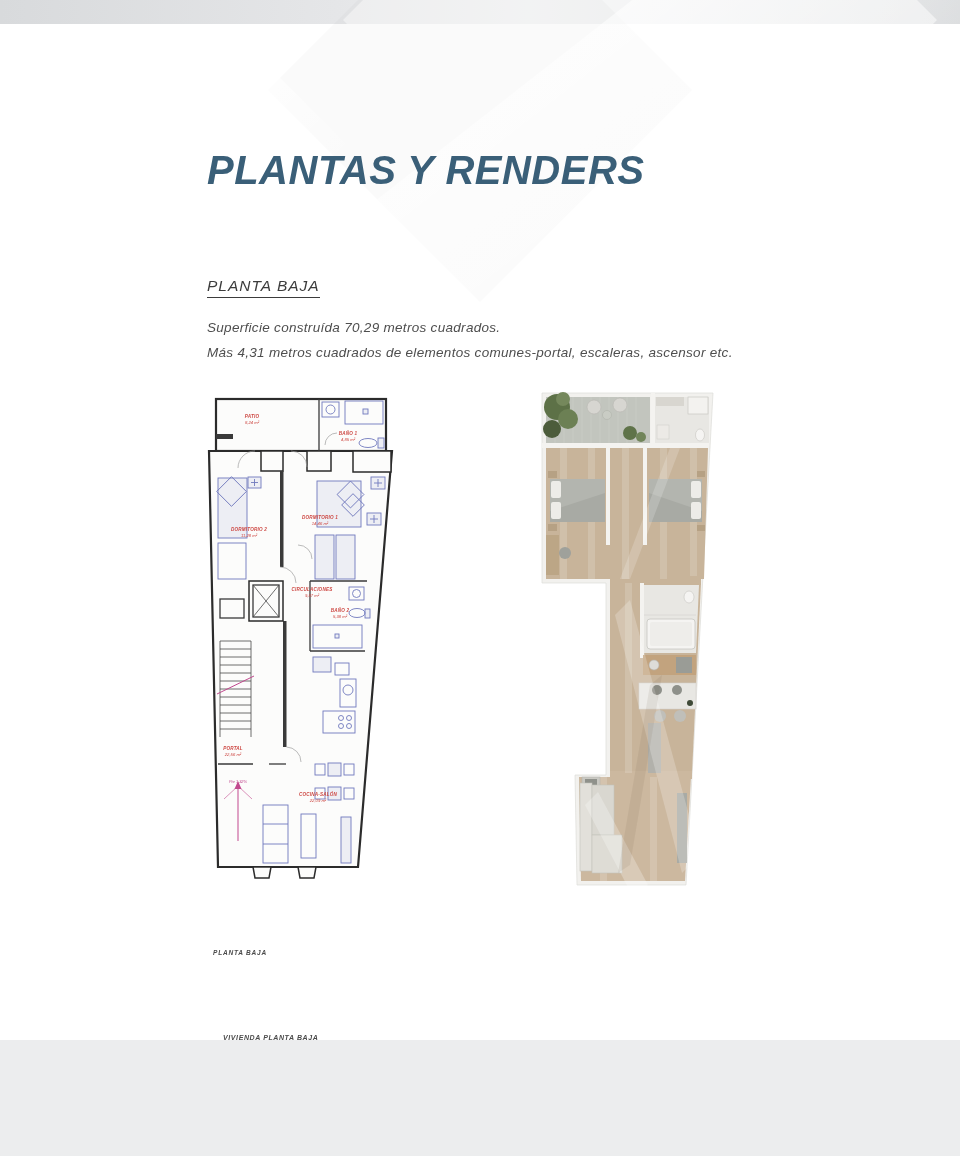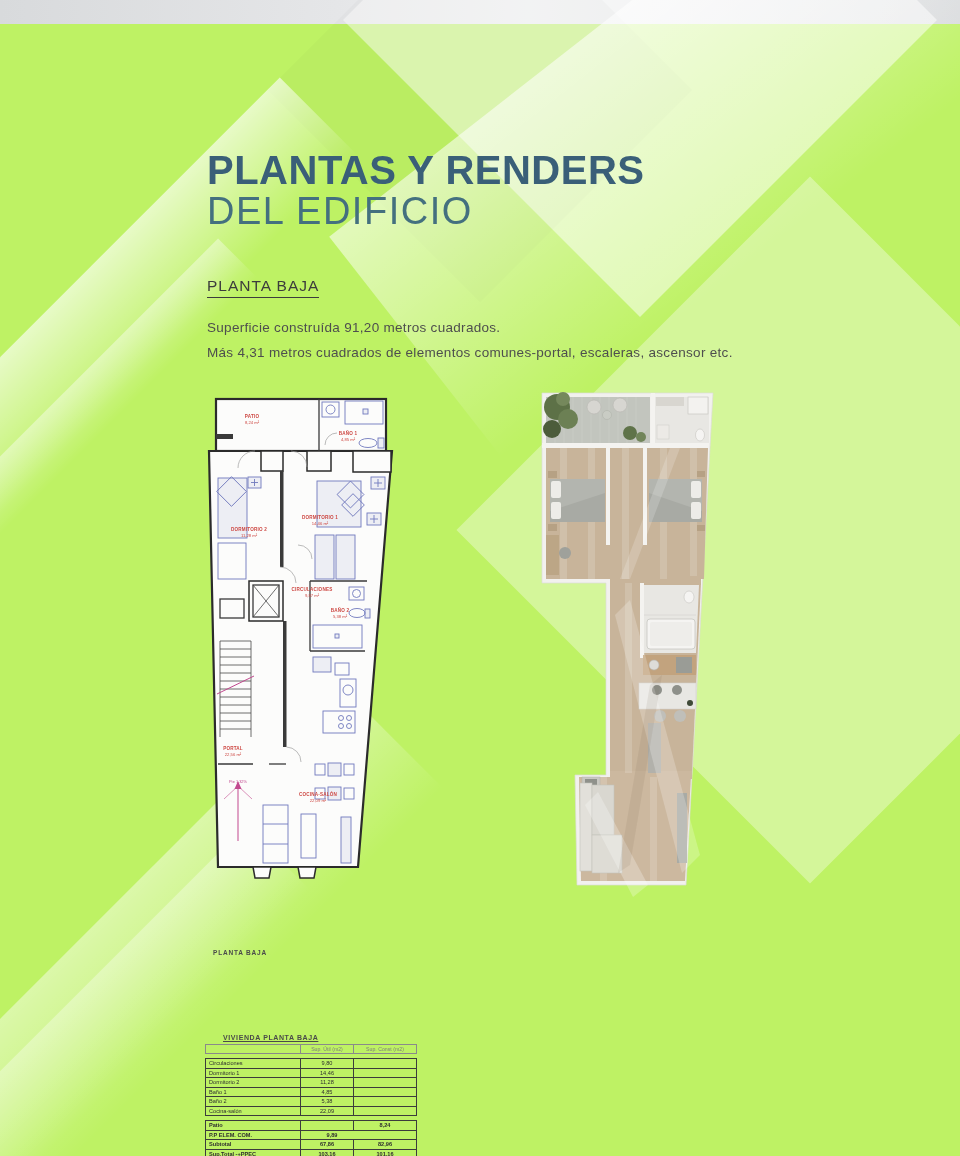--- a/index.html
+++ b/index.html
@@ -1,17 +1,17 @@
 <!DOCTYPE html>
 <html><head>
 <meta charset="utf-8">
 <style>
   html,body{margin:0;padding:0;}
   body{font-family:"Liberation Sans", sans-serif; background:#ecedee;}
-  .page{position:relative;width:960px;height:1156px;overflow:hidden;background:#bef264;}
+  .page{position:relative;width:960px;height:1040px;overflow:hidden;background:#ffffff;font-style:italic;}
 
   
   .deco{position:absolute;pointer-events:none;}
   .deco-top-band{top:0;left:0;width:960px;height:24px;
     background:linear-gradient(90deg,#d8dadc 0%,#e5e6e8 35%,#eff0f1 55%,#d8dadc 100%);}
   .ribbon{background:linear-gradient(to bottom, rgba(255,255,255,0.75), rgba(255,255,255,0));}
   .r1{width:900px;height:280px;right:-260px;top:-70px;transform:rotate(-38deg);opacity:.75;}
   .r2{width:760px;height:110px;left:-330px;top:330px;transform:rotate(-45deg);opacity:.85;}
   .r3{width:700px;height:55px;left:-360px;top:478px;transform:rotate(-45deg);opacity:.55;}
   .r4{width:820px;height:150px;left:-310px;top:950px;transform:rotate(-45deg);opacity:.6;}
@@ -80,23 +80,22 @@
   <div class="deco chev1"></div>
   <div class="deco chev2"></div>
   <div class="deco chev3"></div>
   <div class="deco ribbon r1"></div>
   <div class="deco ribbon r2"></div>
   <div class="deco ribbon r3"></div>
   <div class="deco ribbon r4"></div>
   <div class="deco ribbon r5"></div>
 
   <h1 class="title1">PLANTAS Y RENDERS</h1>
-  <h2 class="title2">DEL EDIFICIO</h2>
   <div class="section-heading">PLANTA BAJA</div>
-  <p class="para para1">Superficie construída 91,20 metros cuadrados.</p>
+  <p class="para para1">Superficie construída 70,29 metros cuadrados.</p>
   <p class="para para2">Más 4,31 metros cuadrados de elementos comunes-portal, escaleras, ascensor etc.</p>
 
   <svg class="plan-figure" viewBox="0 0 215 580">
 
     <g>
       <rect x="21" y="14" width="170" height="52" class="wall-outer"></rect>
       <polygon points="14,66 197,66 163,482 23,482" class="wall-outer"></polygon>
       <polygon points="58,482 76,482 74,493 60,493" class="wall-thin"></polygon>
       <polygon points="103,482 121,482 119,493 105,493" class="wall-thin"></polygon>
       <rect x="66" y="66" width="22" height="20" class="wall-thin"></rect>

